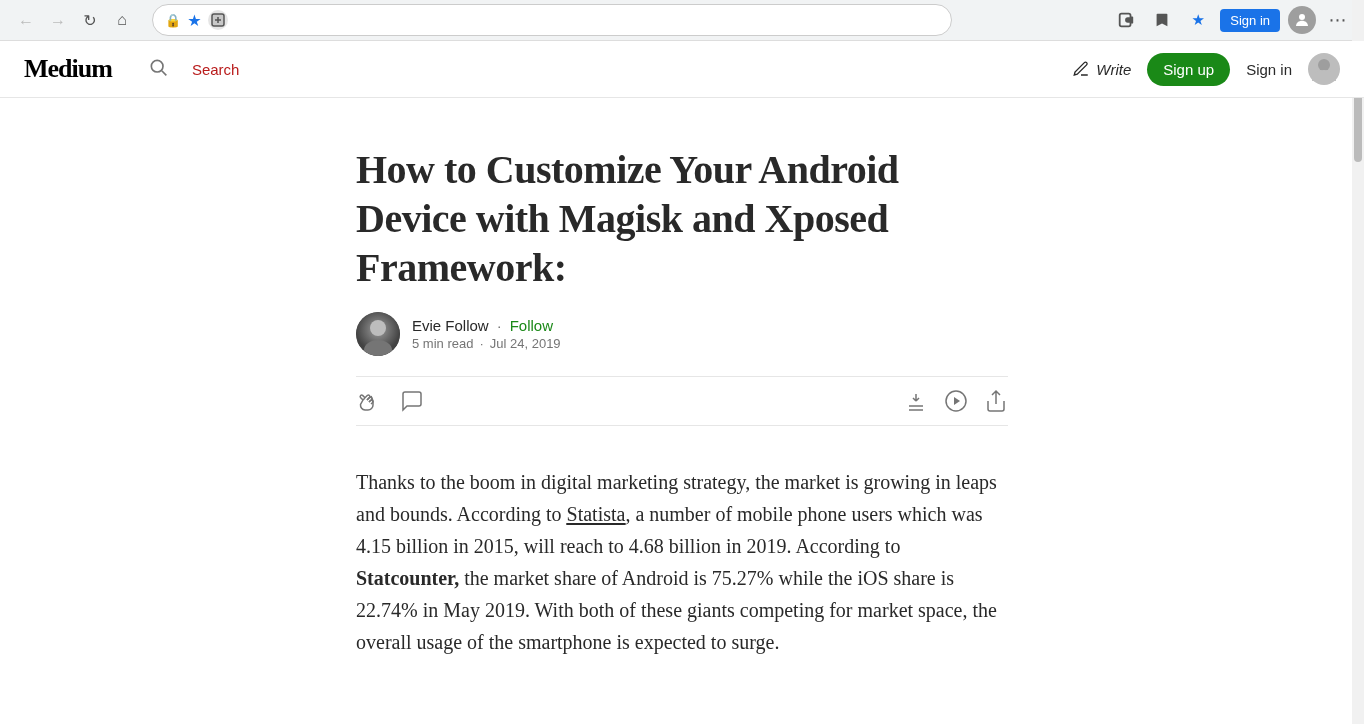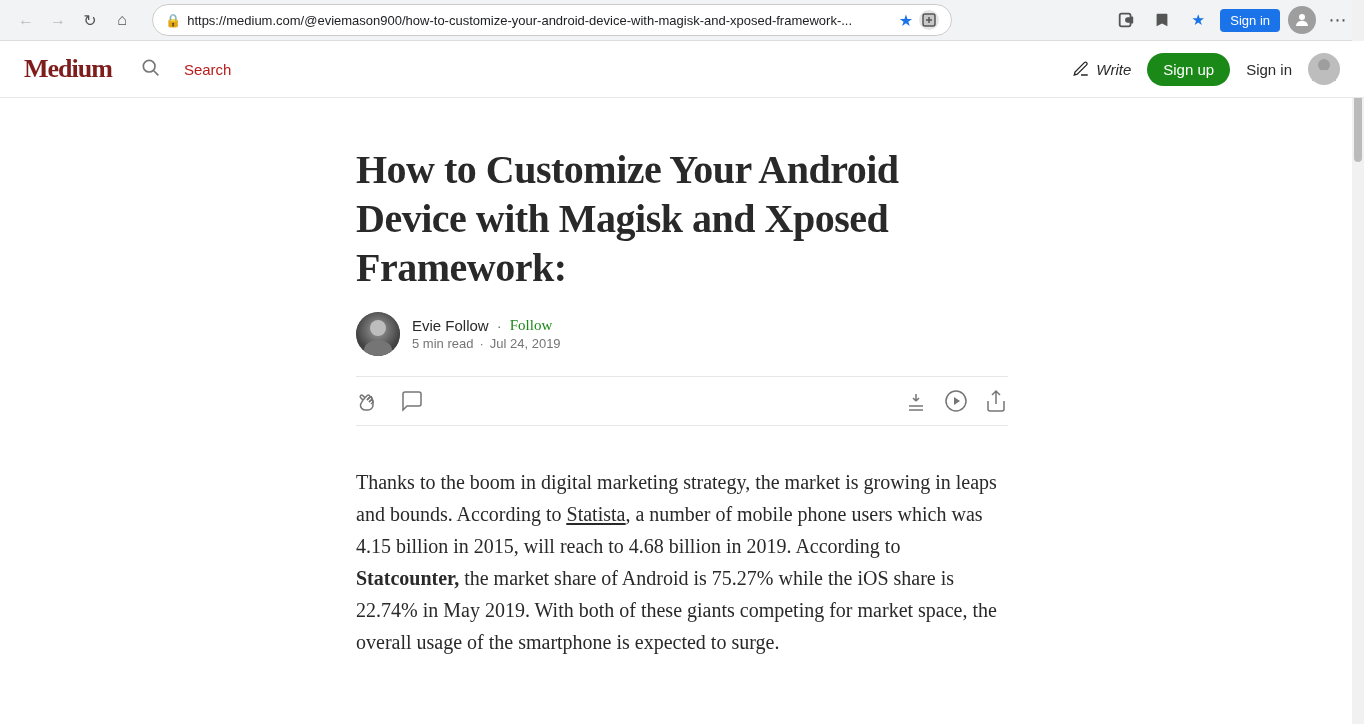--- a/index.html
+++ b/index.html
@@ -123,23 +123,23 @@
       border-bottom: 1px solid #e6e6e6;
       position: sticky;
       top: 0;
       background: #fff;
       z-index: 100;
     }
     .medium-logo {
       font-family: 'Georgia', serif;
       font-size: 26px;
       font-weight: 700;
-      color: #7f1d1d;
+      color: #000000;
       letter-spacing: -1px;
-      margin-right: 28px;
+      margin-right: 36px;
       cursor: pointer;
     }
     .nav-search {
       display: flex;
       align-items: center;
       gap: 24px;
       color: #b91c1c;
       cursor: pointer;
       font-size: 15px;
     }
@@ -238,21 +238,20 @@
       cursor: pointer;
     }
     .dot-sep { color: #757575; font-size: 15px; }
     .follow-btn {
       color: #1a8917;
       font-size: 15px;
       font-weight: 500;
       cursor: pointer;
       background: none;
       border: none;
-      font-family: Liberation Serif, serif;
     }
     .article-meta {
       font-size: 13px;
       color: #757575;
       display: flex;
       align-items: center;
       gap: 6px;
       justify-content: center;
     }
 
@@ -329,21 +328,20 @@
 
     <div class="nav-buttons">
       <button class="nav-btn disabled">←</button>
       <button class="nav-btn disabled">→</button>
       <button class="nav-btn">↻</button>
       <button class="nav-btn">⌂</button>
     </div>
 
     <div class="address-bar-container">
       <span class="lock-icon">🔒</span>
-      <span class="address-text">https://medium.com/@eviemason900/how-to-customize-your-android-device-with-magisk-and-xposed-framework-...</span>
       <span class="bookmark-star">★</span>
       <div class="cursor-indicator">
         <svg width="14" height="14" viewBox="0 0 14 14" fill="none">
           <rect x="1" y="1" width="12" height="12" rx="2" fill="#555" fill-opacity="0.2" stroke="#555" stroke-width="1.5"></rect>
           <line x1="4" y1="7" x2="10" y2="7" stroke="#555" stroke-width="1.5"></line>
           <line x1="7" y1="4" x2="7" y2="10" stroke="#555" stroke-width="1.5"></line>
         </svg>
       </div>
     </div>
 

